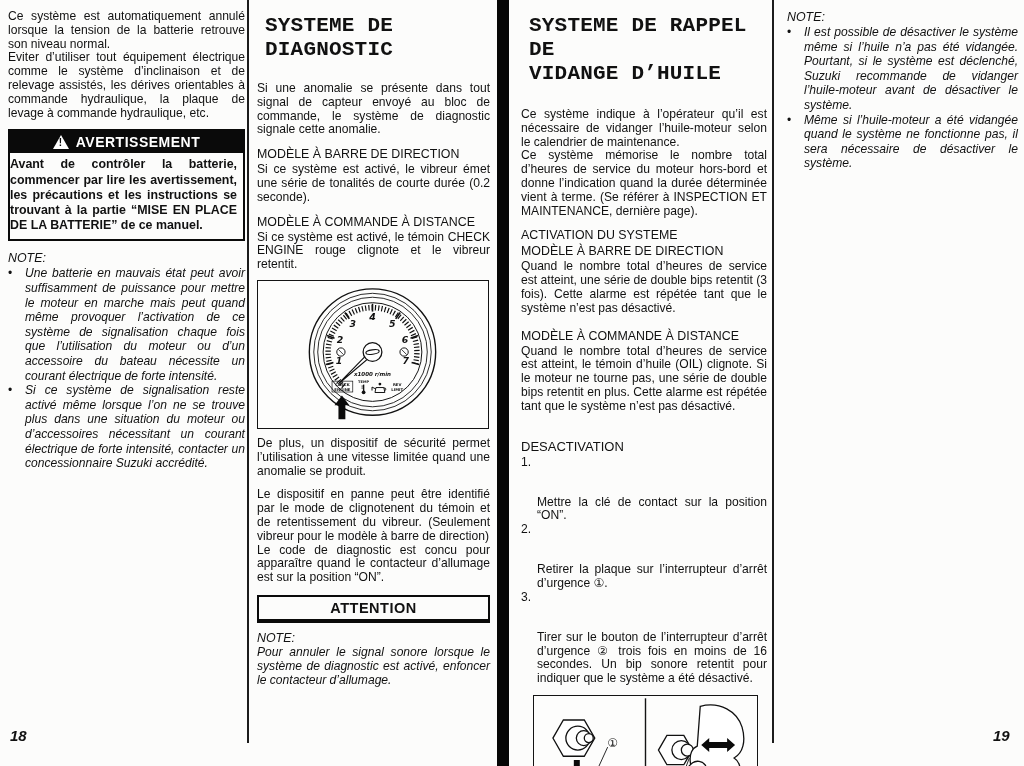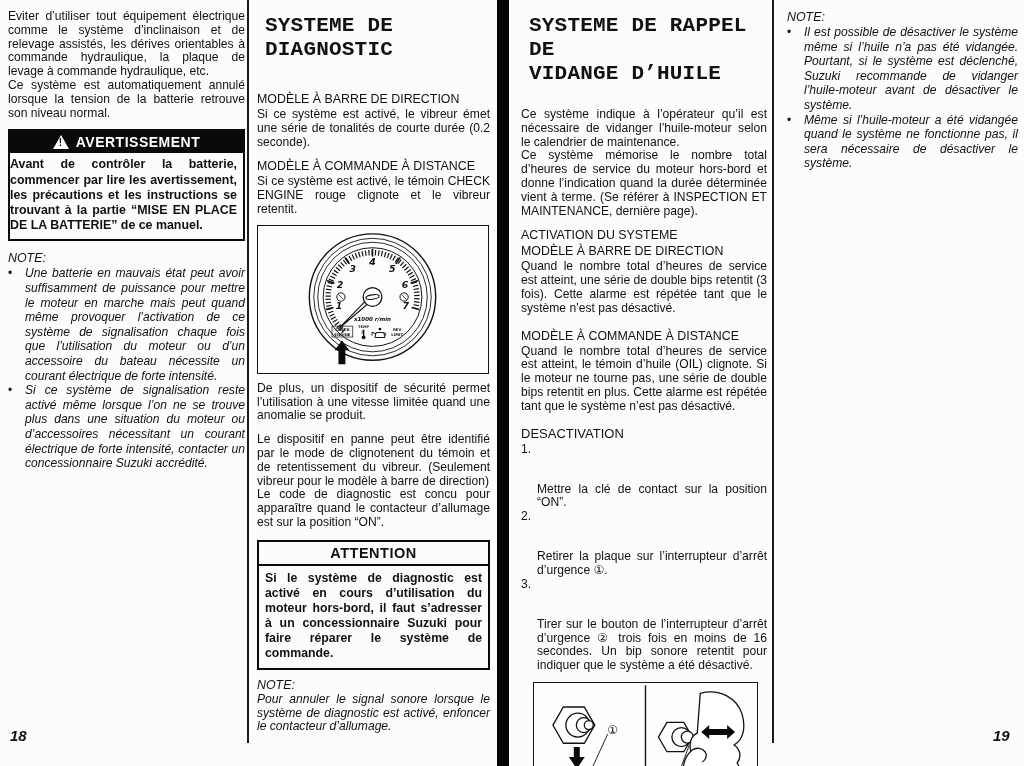--- a/index.html
+++ b/index.html
@@ -41,22 +41,22 @@
   .step .txt{flex:1;text-align:justify;margin-top:40px;}
   .vline{position:absolute;background:#1c1c1c;}
   .gutter{position:absolute;left:497px;top:0;width:12px;height:766px;background:#060606;}
   .pagenum{position:absolute;font-weight:bold;font-style:italic;font-size:15px;font-family:"Liberation Sans",sans-serif;}.gap8{height:8px;}.gap10{height:10px;}.gap12{height:12px;}.gap14{height:14px;}
   svg text{font-family:"DejaVu Sans",sans-serif;}
 </style>
 </head>
 <body>
 
 <div class="col" style="left:8px;top:10px;width:237px;">
+  <p class="para">Ce système est automatiquement annulé lorsque la tension de la batterie retrouve son niveau normal.</p>
   <p class="para">Eviter d’utiliser tout équipement électrique comme le système d’inclinaison et de relevage assistés, les dérives orientables à commande hydraulique, la plaque de levage à commande hydraulique, etc.</p>
-  <p class="para">Ce système est automatiquement annulé lorsque la tension de la batterie retrouve son niveau normal.</p>
 
   <div class="warnbox">
     <div class="warnhead">
       <span class="tri">
           <i>!</i>
         </span>
       <span>AVERTISSEMENT</span>
     </div>
     <div class="warnbody">Avant de contrôler la batterie, commencer par lire les avertissement, les précautions et les instructions se trouvant à la partie “MISE EN PLACE DE LA BATTERIE” de ce manuel.</div>
   </div>
@@ -72,20 +72,21 @@
     <span class="txt">Si ce système de signalisation reste activé même lorsque l’on ne se trouve plus dans une situation du moteur ou d’accessoires nécessitant un courant électrique de forte intensité, contacter un concessionnaire Suzuki accrédité.</span>
   </div>
 </div>
 
 <div class="vline" style="left:247px;top:0;width:2px;height:743px;"></div>
 
 <div class="col" style="left:257px;top:6px;width:233px;">
   <h1 class="title"><span>SYSTEME DE</span><br>
   <span>DIAGNOSTIC</span></h1>
   <div class="gap12"></div>
+  <p class="para">Si une anomalie se présente dans tout signal de capteur envoyé au bloc de commande, le système de diagnostic signale cette anomalie.</p>
   <p class="h3">MODÈLE À BARRE DE DIRECTION</p>
   <p class="para">Si ce système est activé, le vibreur émet une série de tonalités de courte durée (0.2 seconde).</p>
   <p class="h3">MODÈLE À COMMANDE À DISTANCE</p>
   <p class="para">Si ce système est activé, le témoin CHECK ENGINE rouge clignote et le vibreur retentit.</p>
 
   <div class="figbox" style="width:230px;height:147px;margin-top:8px;">
     <svg width="228" height="140" viewBox="0 0 231 140">
       <g stroke="#111" fill="none">
         <circle cx="115" cy="68" r="64" stroke-width="1.4"></circle>
         <circle cx="115" cy="68" r="59.5" stroke-width="0.9"></circle>
@@ -150,21 +151,20 @@
   </div>
 
   <div class="gap8"></div>
   <p class="para">De plus, un dispositif de sécurité permet l’utilisation à une vitesse limitée quand une anomalie se produit.</p>
   <div class="gap10"></div>
   <p class="para">Le dispositif en panne peut être identifié par le mode de clignotenent du témoin et de retentissement du vibreur. (Seulement vibreur pour le modèle à barre de direction)</p>
   <p class="para">Le code de diagnostic est concu pour apparaître quand le contacteur d’allumage est sur la position “ON”.</p>
 
   <div class="attnbox">
     <div class="attnhead">ATTENTION</div>
-    <div class="attnbody">Si le système de diagnostic est activé en cours d’utilisation du moteur hors-bord, il faut s’adresser à un concessionnaire Suzuki pour faire réparer le système de commande.</div>
   </div>
 
   <div class="gap8"></div>
   <p class="note-label">NOTE:</p>
   <p class="para" style="font-style:italic;">Pour annuler le signal sonore lorsque le système de diagnostic est activé, enfoncer le contacteur d’allumage.</p>
 
 </div>
 
 <div class="gutter"></div>
 
@@ -173,21 +173,21 @@
   <span>VIDANGE D’HUILE</span></h1>
   <div class="gap14"></div>
   <p class="para">Ce système indique à l’opérateur qu’il est nécessaire de vidanger l’huile-moteur selon le calendrier de maintenance.</p>
   <p class="para">Ce système mémorise le nombre total d’heures de service du moteur hors-bord et donne l’indication quand la durée déterminée vient à terme. (Se référer à INSPECTION ET MAINTENANCE, dernière page).</p>
 
   <p class="h3" style="margin-bottom:0;">ACTIVATION DU SYSTEME</p>
   <p class="h3" style="margin-top:2px;">MODÈLE À BARRE DE DIRECTION</p>
   <p class="para">Quand le nombre total d’heures de service est atteint, une série de double bips retentit (3 fois). Cette alarme est répétée tant que le système n’est pas désactivé.</p>
   <p class="h3" style="margin-top:13px;">MODÈLE À COMMANDE À DISTANCE</p>
   <p class="para">Quand le nombre total d’heures de service est atteint, le témoin d’huile (OIL) clignote. Si le moteur ne tourne pas, une série de double bips retentit en plus. Cette alarme est répétée tant que le système n’est pas désactivé.</p>
-  <p class="h3" style="margin-top:13px;font-size:13px;">DESACTIVATION</p>
+  <p class="h3" style="margin-top:26px;font-size:13px;">DESACTIVATION</p>
 
   <div class="step">
     <span class="num">1.</span>
     <span class="txt">Mettre la clé de contact sur la position “ON”.</span>
   </div>
   <div class="step">
     <span class="num">2.</span>
     <span class="txt">Retirer la plaque sur l’interrupteur d’arrêt d’urgence ①.</span>
   </div>
   <div class="step">

